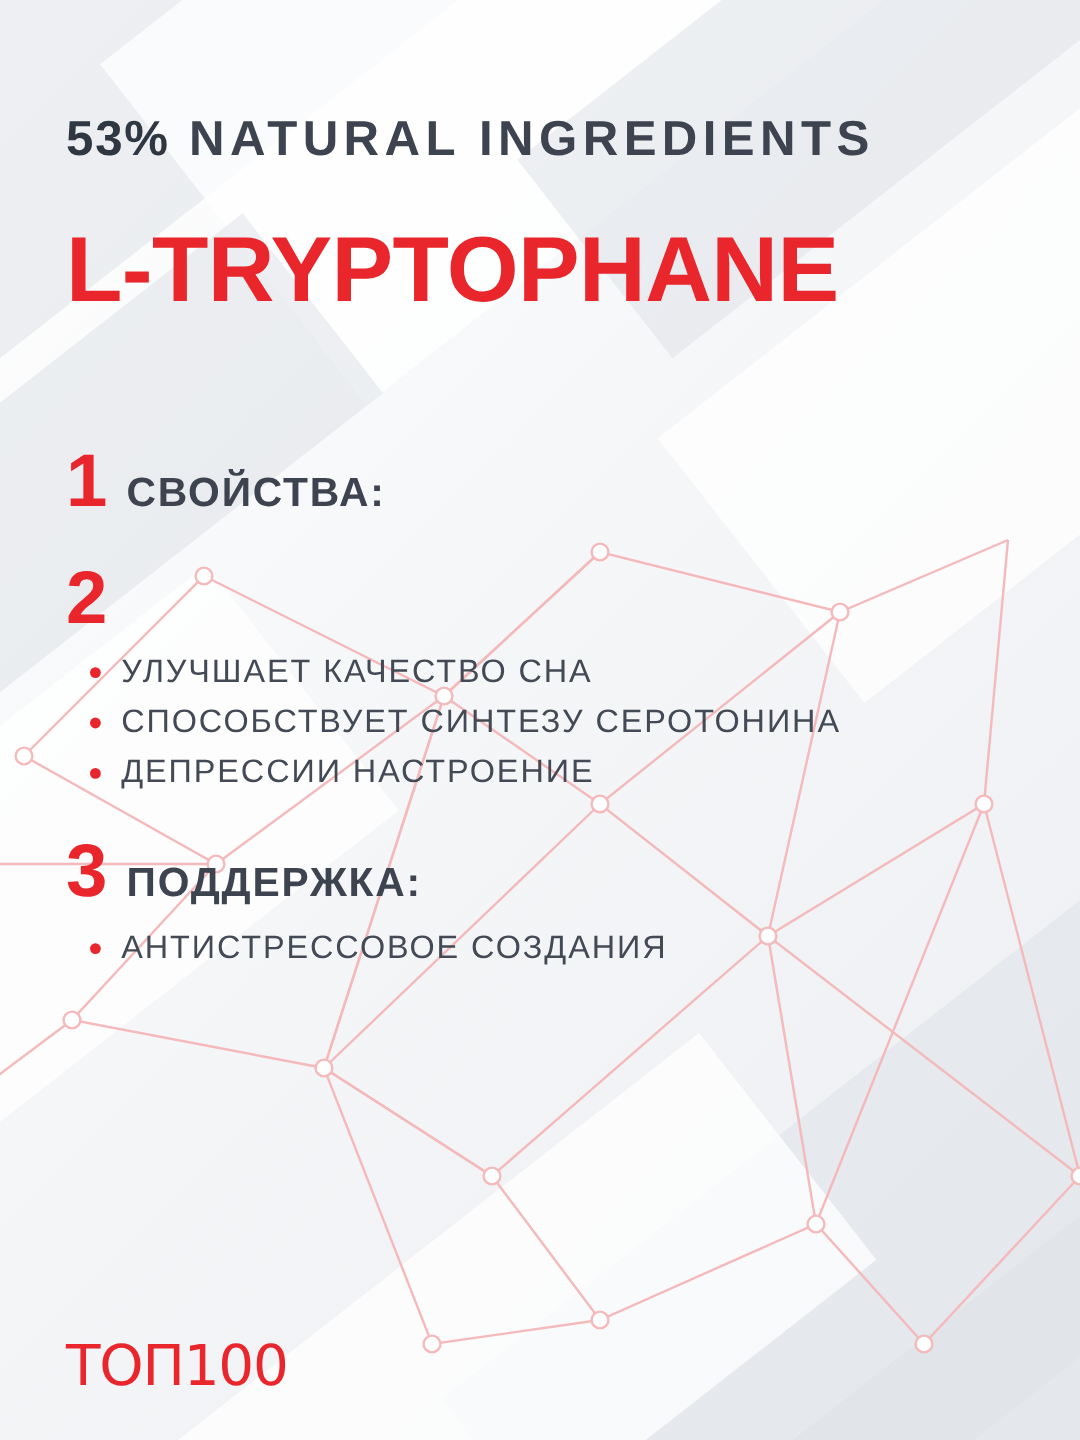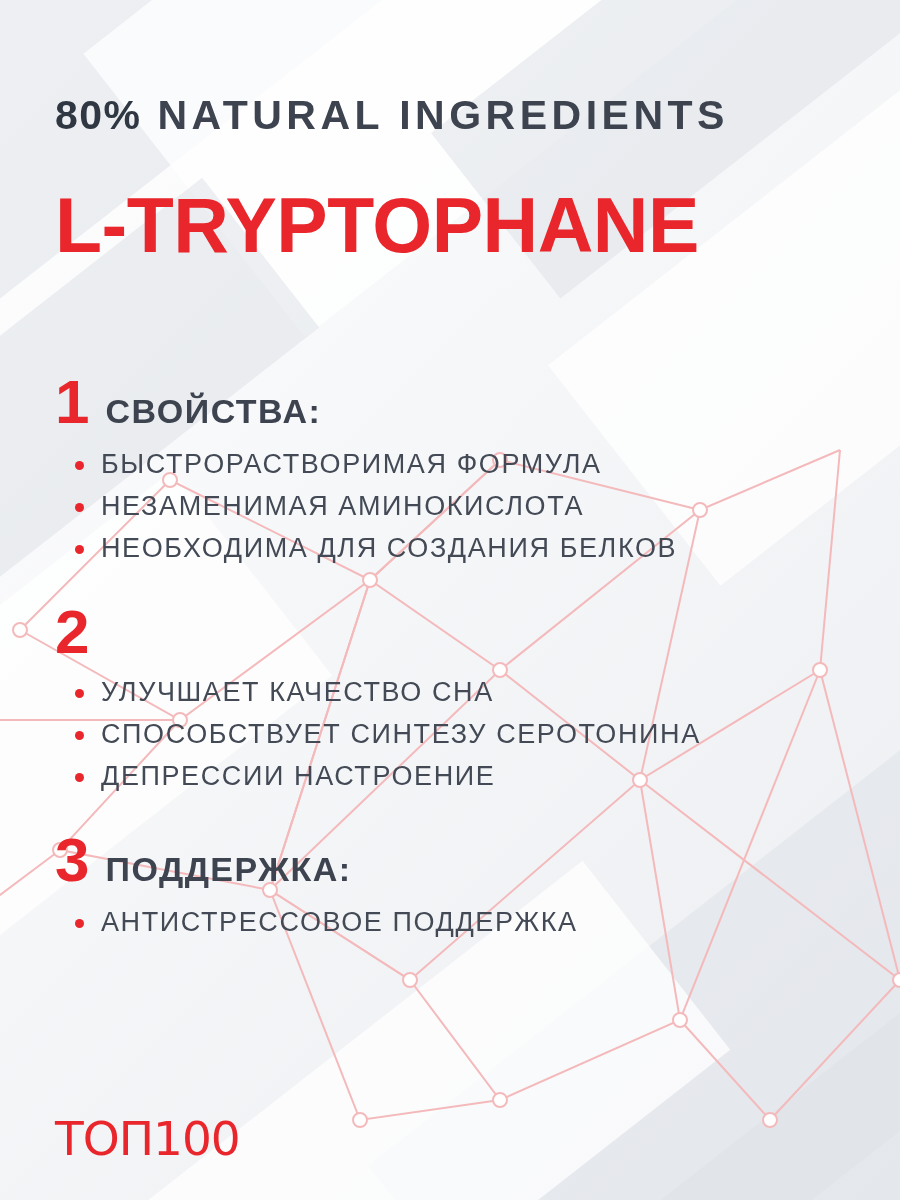--- a/index.html
+++ b/index.html
@@ -195,56 +195,51 @@
       <circle cx="740" cy="600" r="7"></circle>
       <circle cx="420" cy="700" r="7"></circle>
       <circle cx="830" cy="700" r="7"></circle>
       <circle cx="960" cy="560" r="7"></circle>
     </g>
   </svg>
 
   <div class="content">
 
     <div class="headline-natural">
-      <span class="pct">80%</span>
+      <span class="pct">53%</span>
       <span>NATURAL INGREDIENTS</span>
     </div>
 
     <h1 class="headline-main">L-TRYPTOPHANE</h1>
 
     <div class="section section-1">
       <div class="section-head">
         <span class="section-num">1</span>
         <span class="section-title">СВОЙСТВА:</span>
       </div>
-      <ul class="bullets">
-        <li>БЫСТРОРАСТВОРИМАЯ ФОРМУЛА</li>
-        <li>НЕЗАМЕНИМАЯ АМИНОКИСЛОТА</li>
-        <li>НЕОБХОДИМА ДЛЯ СОЗДАНИЯ БЕЛКОВ</li>
-      </ul>
     </div>
 
     <div class="section section-2">
       <div class="section-head">
         <span class="section-num">2</span>
       </div>
       <ul class="bullets">
         <li>УЛУЧШАЕТ КАЧЕСТВО СНА</li>
         <li>СПОСОБСТВУЕТ СИНТЕЗУ СЕРОТОНИНА</li>
         <li>ДЕПРЕССИИ НАСТРОЕНИЕ</li>
       </ul>
     </div>
 
     <div class="section section-3">
       <div class="section-head">
         <span class="section-num">3</span>
         <span class="section-title">ПОДДЕРЖКА:</span>
       </div>
       <ul class="bullets">
-        <li>АНТИСТРЕССОВОЕ ПОДДЕРЖКА</li>
+        <li>АНТИСТРЕССОВОЕ СОЗДАНИЯ</li>
       </ul>
     </div>
 
   </div>
 
   <div class="logo">
     <span class="logo-text">ТОП100</span>
   </div>
 
 </div>

